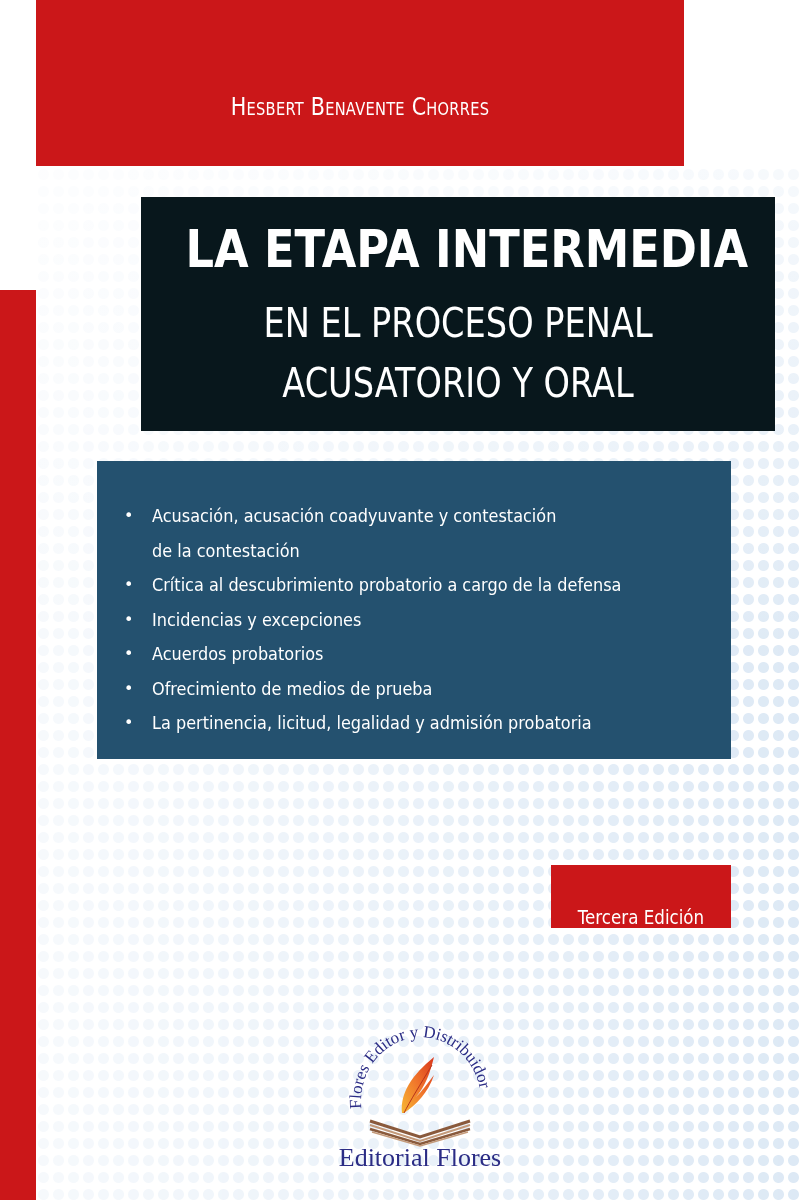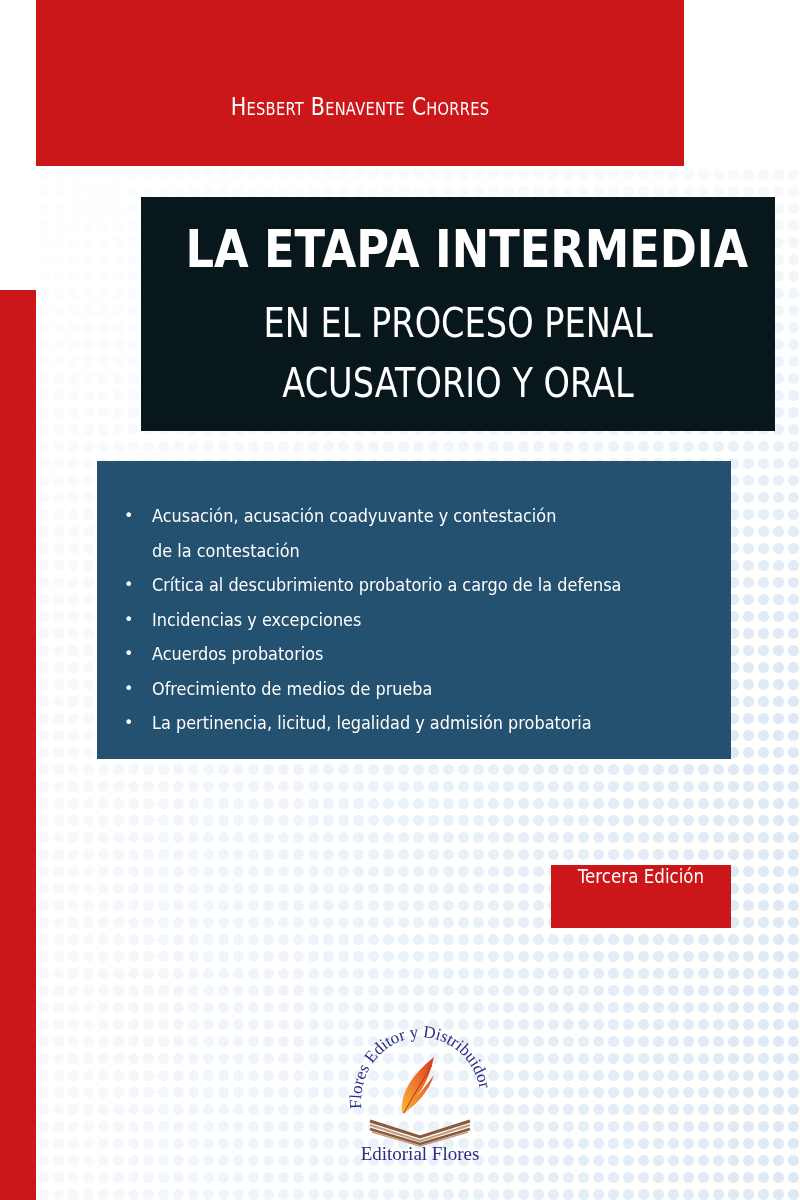--- a/index.html
+++ b/index.html
@@ -140,21 +140,21 @@
     }
     .edition-badge {
       position: absolute;
       left: 551px;
       top: 865px;
       width: 180px;
       height: 63px;
       background: #cb1719;
       color: #ffffff;
       display: flex;
-      align-items: flex-start;
+      align-items: flex-end;
       justify-content: center;
     }
     .edition-text {
       font-family: "DejaVu Sans", sans-serif;
       font-size: 19px;
       transform: scaleX(0.88);
       white-space: nowrap;
     }
     .logo {
       position: absolute;
@@ -167,21 +167,21 @@
       width: 180px;
       height: 190px;
     }
     .logo-name {
       position: absolute;
       left: 0;
       right: 0;
       top: 158px;
       text-align: center;
       font-family: "Liberation Serif", serif;
-      font-size: 19px;
+      font-size: 26px;
       color: #2b2c85;
       white-space: nowrap;
     }
   </style>
 </head>
 <body>
 
 <div class="dots"></div>
 <div class="dots-small"></div>
 

